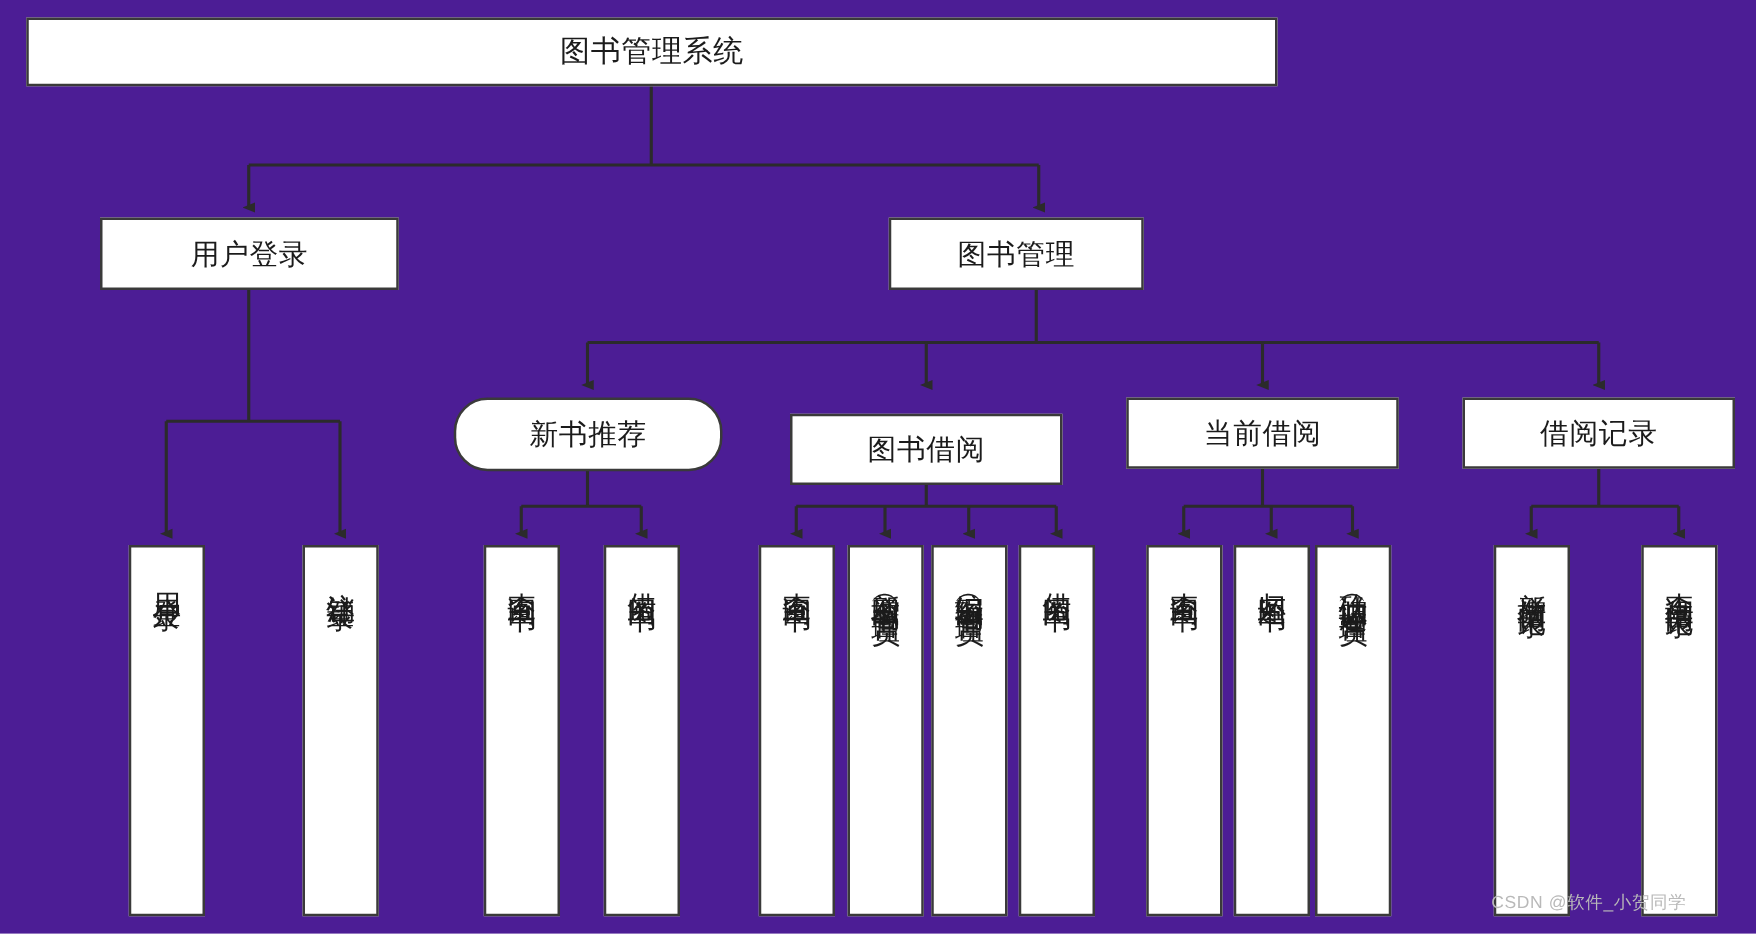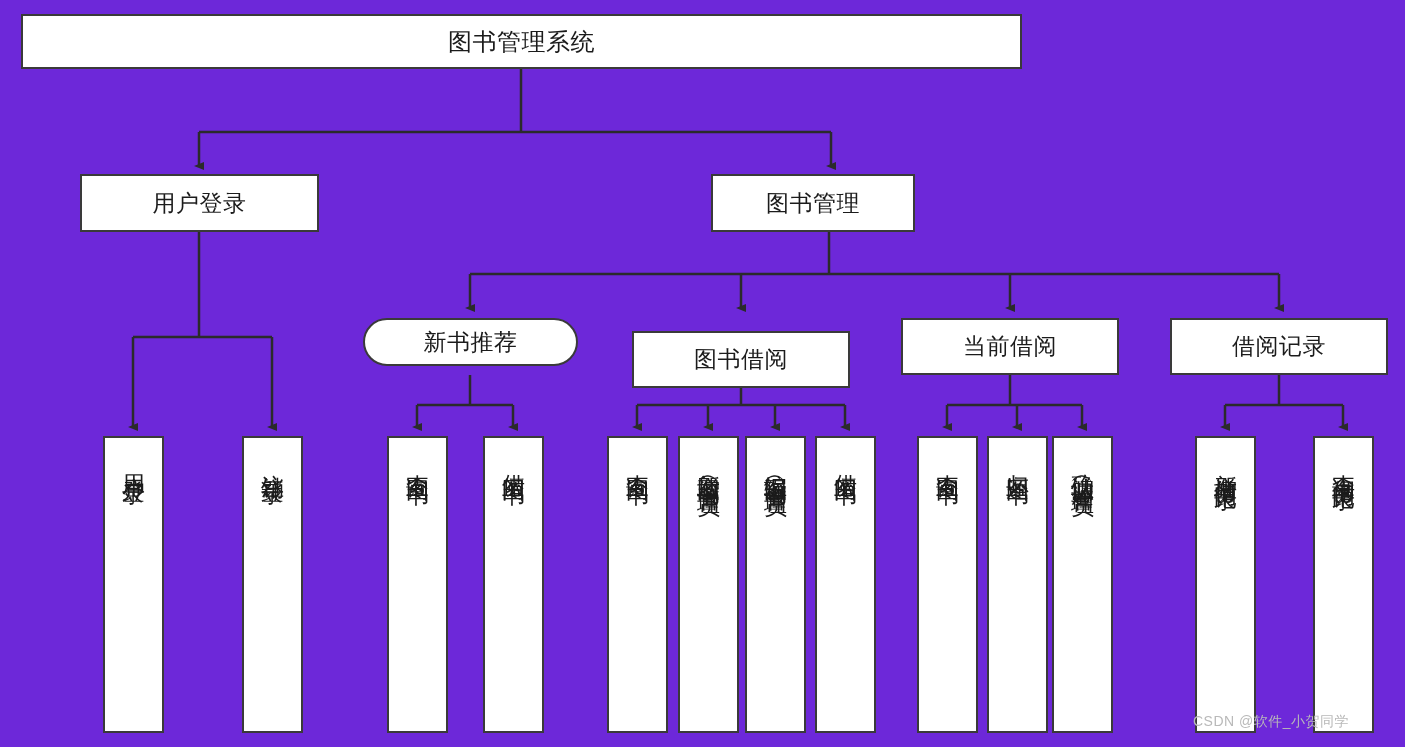--- a/index.html
+++ b/index.html
@@ -7,21 +7,21 @@
     padding: 0;
     background: #ffffff;
   }
   body {
     font-family: "Liberation Sans", "DejaVu Sans", sans-serif;
   }
   #canvas {
     position: relative;
     width: 1405px;
     height: 747px;
-    background: #6d28d9;
+    background: #4c1d95;
     overflow: hidden;
   }
   svg.wires {
     position: absolute;
     left: 0;
     top: 0;
     width: 1405px;
     height: 747px;
   }
   .node {
@@ -130,21 +130,21 @@
     <span class="label">图书管理系统</span>
   </div>
 
   <div class="node horiz" style="left:80px; top:174px; width:239px; height:58px;">
     <span class="label">用户登录</span>
   </div>
   <div class="node horiz" style="left:711px; top:174px; width:204px; height:58px;">
     <span class="label">图书管理</span>
   </div>
 
-  <div class="node horiz" style="left:363px; top:318px; width:215px; height:48px;border-radius:27px;">
+  <div class="node horiz" style="left:363px; top:318px; width:215px; height:59px;border-radius:27px;">
     <span class="label">新书推荐</span>
   </div>
   <div class="node horiz" style="left:632px; top:318px; width:218px; height:57px;margin-top:13px;">
     <span class="label">图书借阅</span>
   </div>
   <div class="node horiz" style="left:1170px; top:318px; width:218px; height:57px;">
     <span class="label">借阅记录</span>
   </div>
   <div class="node horiz" style="left:901px; top:318px; width:218px; height:57px;">
     <span class="label">当前借阅</span>

